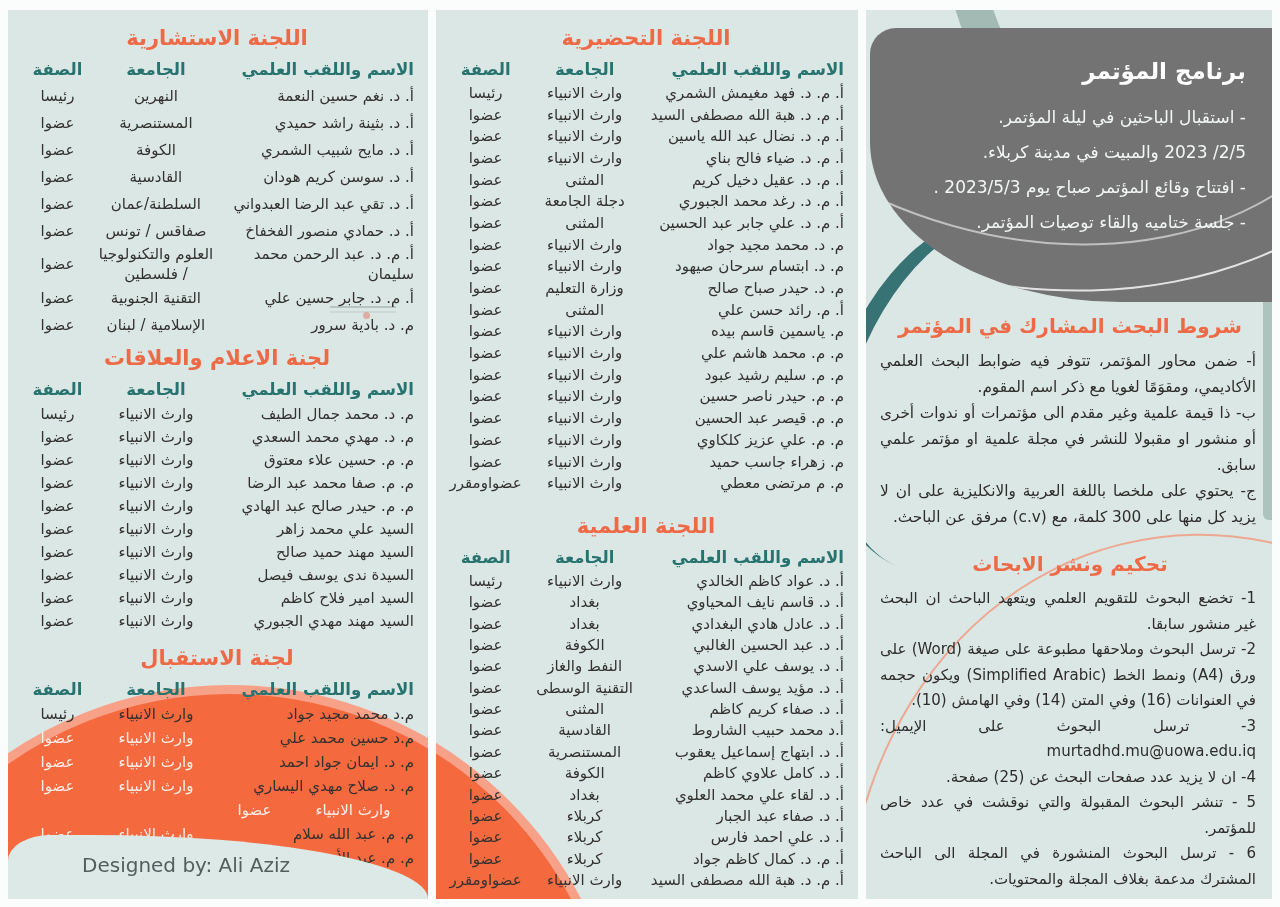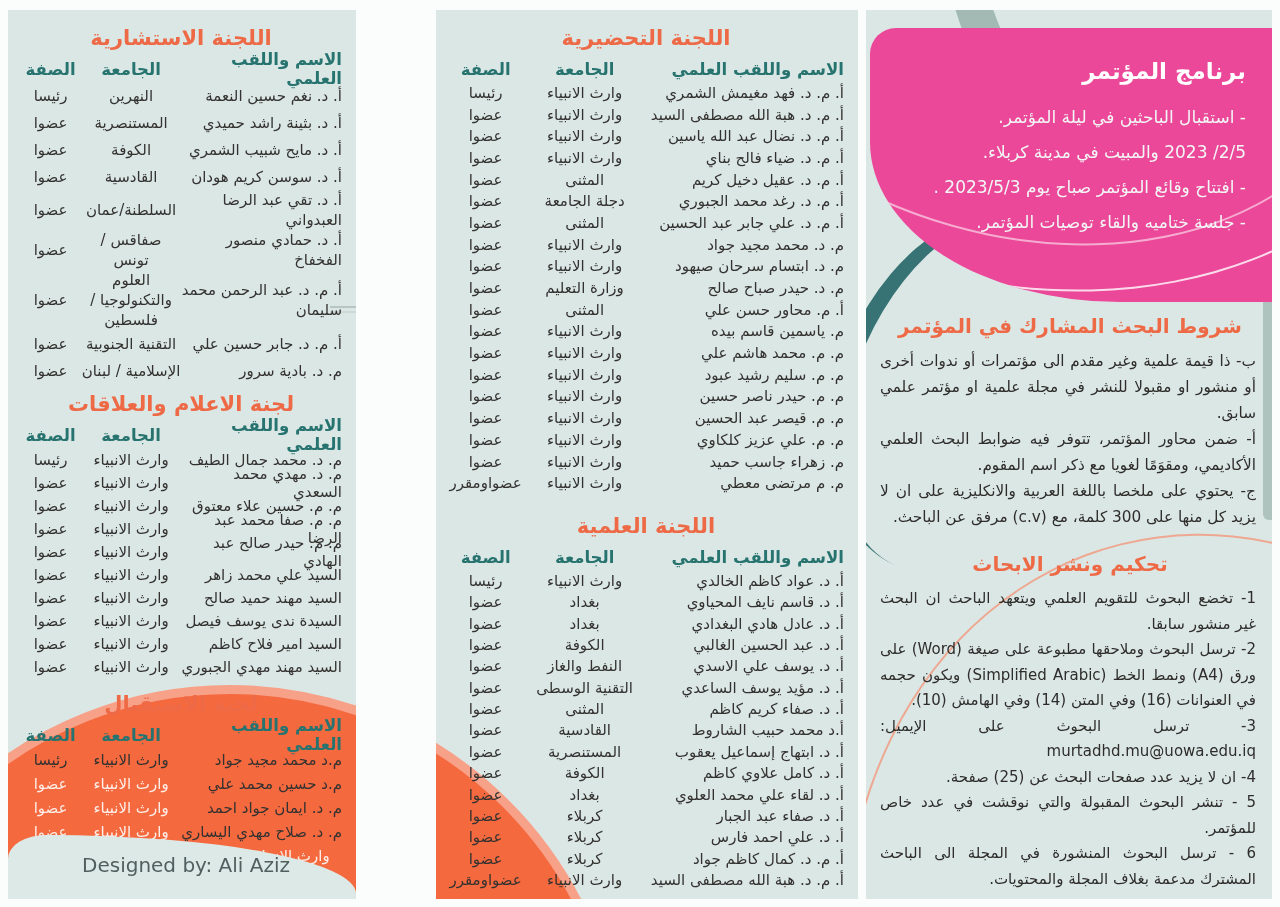--- a/index.html
+++ b/index.html
@@ -1,31 +1,31 @@
 <!DOCTYPE html>
 <html lang="ar"><head>
 <meta charset="utf-8">
 <style>
   html,body{margin:0;padding:0;}
   body{font-family:"DejaVu Sans",sans-serif;background:#ffffff;}
   .page{position:relative;width:1280px;height:907px;background:#fbfdfc;overflow:hidden;}
 
   .panel{position:absolute;top:10px;bottom:8px;background:#dbe7e5;overflow:hidden;}
-  .panel-left{left:8px;width:348px;}
+  .panel-left{left:8px;width:420px;}
   .panel-mid{left:436px;width:422px;}
   .panel-right{left:866px;width:406px;}
 
   
   .blob{position:absolute;width:790px;height:790px;border-radius:50%;
         background:#f5693f;border:9px solid #f8a189;box-sizing:border-box;z-index:0;}
   .blob-left{left:-173px;top:675px;}
   .blob-mid{left:-601px;top:675px;}
   .wave-footer{position:absolute;left:0;right:0;bottom:0;height:64px;background:#dde9e7;
         border-top-left-radius:46px 28px;border-top-right-radius:370px 70px;z-index:2;}
-  .teal-block{position:absolute;top:18px;left:4px;right:0;height:274px;background:#ec4899;
+  .teal-block{position:absolute;top:18px;left:4px;right:0;height:274px;background:#737373;
         border-top-left-radius:26px;border-bottom-left-radius:250px 160px;overflow:hidden;z-index:1;}
   .teal-line{position:absolute;width:900px;height:680px;border-radius:50%;
         border:2px solid rgba(255,255,255,.8);top:-430px;left:-310px;transform:rotate(16deg);}
   .teal-line2{position:absolute;width:760px;height:560px;border-radius:50%;
         border:2px solid rgba(255,255,255,.55);top:-360px;left:-240px;transform:rotate(20deg);}
   .teal-tail{position:absolute;left:-26px;top:190px;width:250px;height:380px;border-radius:50%;
         border-left:16px solid #377374;border-top:2px solid transparent;transform:rotate(24deg);z-index:0;}
   .corner-arc{position:absolute;right:-380px;top:-460px;width:640px;height:640px;border-radius:50%;
         border:36px solid #a3bab4;z-index:0;}
   .edge-strip{position:absolute;top:30px;right:0;width:9px;height:480px;background:#aec3bd;
@@ -303,21 +303,21 @@
               <span class="c-name">م. د. ابتسام سرحان صيهود</span>
               <span class="c-univ">وارث الانبياء</span>
               <span class="c-role">عضوا</span>
             </div>
             <div class="tr">
               <span class="c-name">م. د. حيدر صباح صالح</span>
               <span class="c-univ">وزارة التعليم</span>
               <span class="c-role">عضوا</span>
             </div>
             <div class="tr">
-              <span class="c-name">أ. م. محاور حسن علي</span>
+              <span class="c-name">أ. م. رائد حسن علي</span>
               <span class="c-univ">المثنى</span>
               <span class="c-role">عضوا</span>
             </div>
             <div class="tr">
               <span class="c-name">م. ياسمين قاسم بيده</span>
               <span class="c-univ">وارث الانبياء</span>
               <span class="c-role">عضوا</span>
             </div>
             <div class="tr">
               <span class="c-name">م. م. محمد هاشم علي</span>
@@ -461,22 +461,22 @@
             <div class="line">2/5/ 2023 والمبيت في مدينة كربلاء.</div>
             <div class="line">- افتتاح وقائع المؤتمر صباح يوم 2023/5/3 .</div>
             <div class="line">- جلسة ختاميه والقاء توصيات المؤتمر.</div>
           </div>
       </div>
     </div>
 
     <div class="rp-body">
       <div class="rp-sec-title">شروط البحث المشارك في المؤتمر</div>
       <div class="rp-paras">
+          <div class="line">أ-  ضمن محاور المؤتمر، تتوفر فيه ضوابط البحث العلمي الأكاديمي، ومقوَمًا لغويا مع ذكر اسم المقوم.</div>
           <div class="line">ب- ذا قيمة علمية وغير مقدم الى مؤتمرات أو ندوات أخرى أو منشور او مقبولا للنشر في مجلة علمية او مؤتمر علمي سابق.</div>
-          <div class="line">أ-  ضمن محاور المؤتمر، تتوفر فيه ضوابط البحث العلمي الأكاديمي، ومقوَمًا لغويا مع ذكر اسم المقوم.</div>
           <div class="line">ج- يحتوي على ملخصا باللغة العربية والانكليزية على ان لا يزيد كل منها على 300 كلمة، مع (c.v) مرفق عن الباحث.</div>
         </div>
 
       <div class="gap"></div>
       <div class="rp-sec-title">تحكيم ونشر الابحاث</div>
       <div class="rp-items">
           <div class="line">1-  تخضع البحوث للتقويم العلمي ويتعهد الباحث ان البحث غير منشور سابقا.</div>
           <div class="line">2- ترسل البحوث وملاحقها مطبوعة على صيغة (Word) على ورق (A4) ونمط الخط (Simplified Arabic) ويكون حجمه في العنوانات (16) وفي المتن (14) وفي الهامش (10).</div>
           <div class="line">3-  ترسل البحوث على الإيميل: murtadhd.mu@uowa.edu.iq</div>
           <div class="line">4- ان لا يزيد عدد صفحات البحث عن (25) صفحة.</div>

